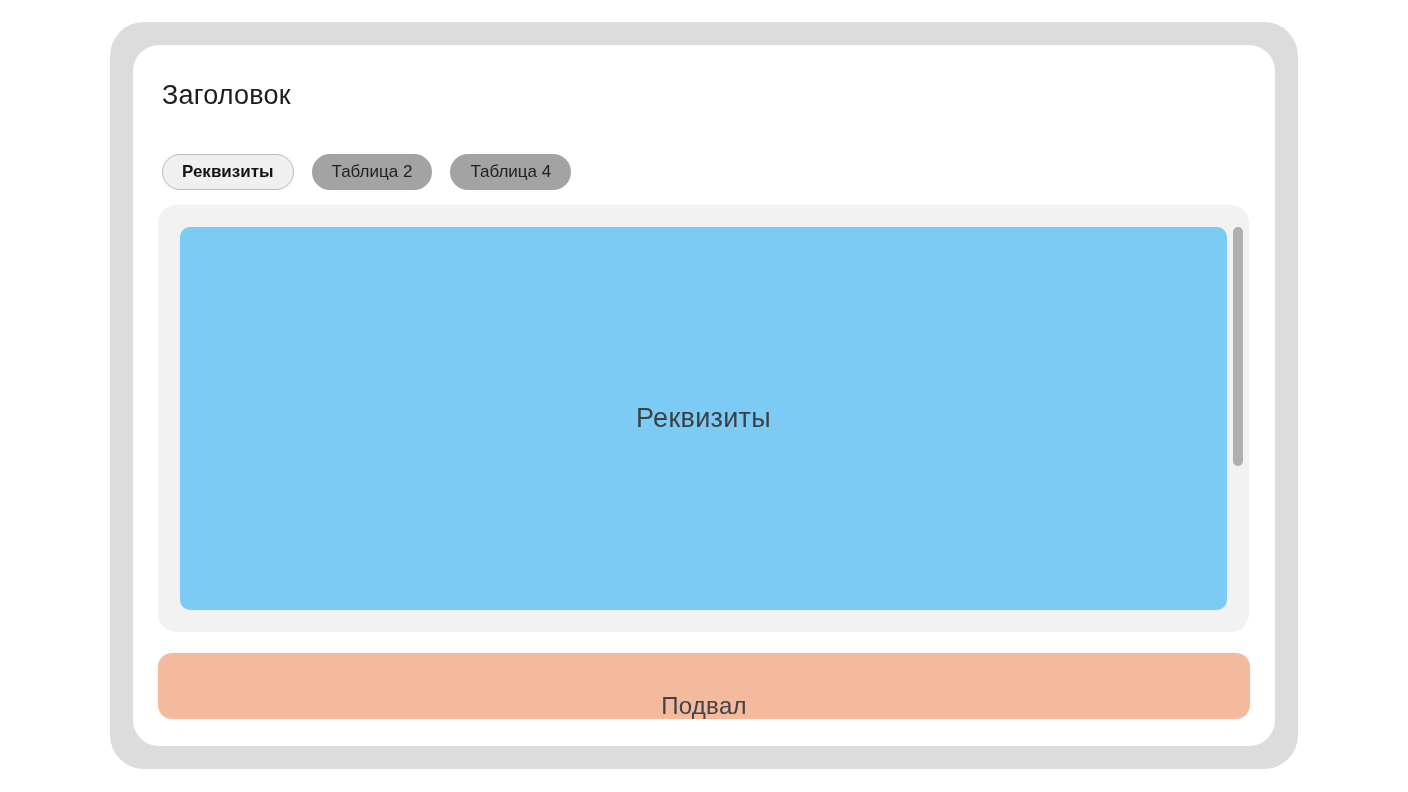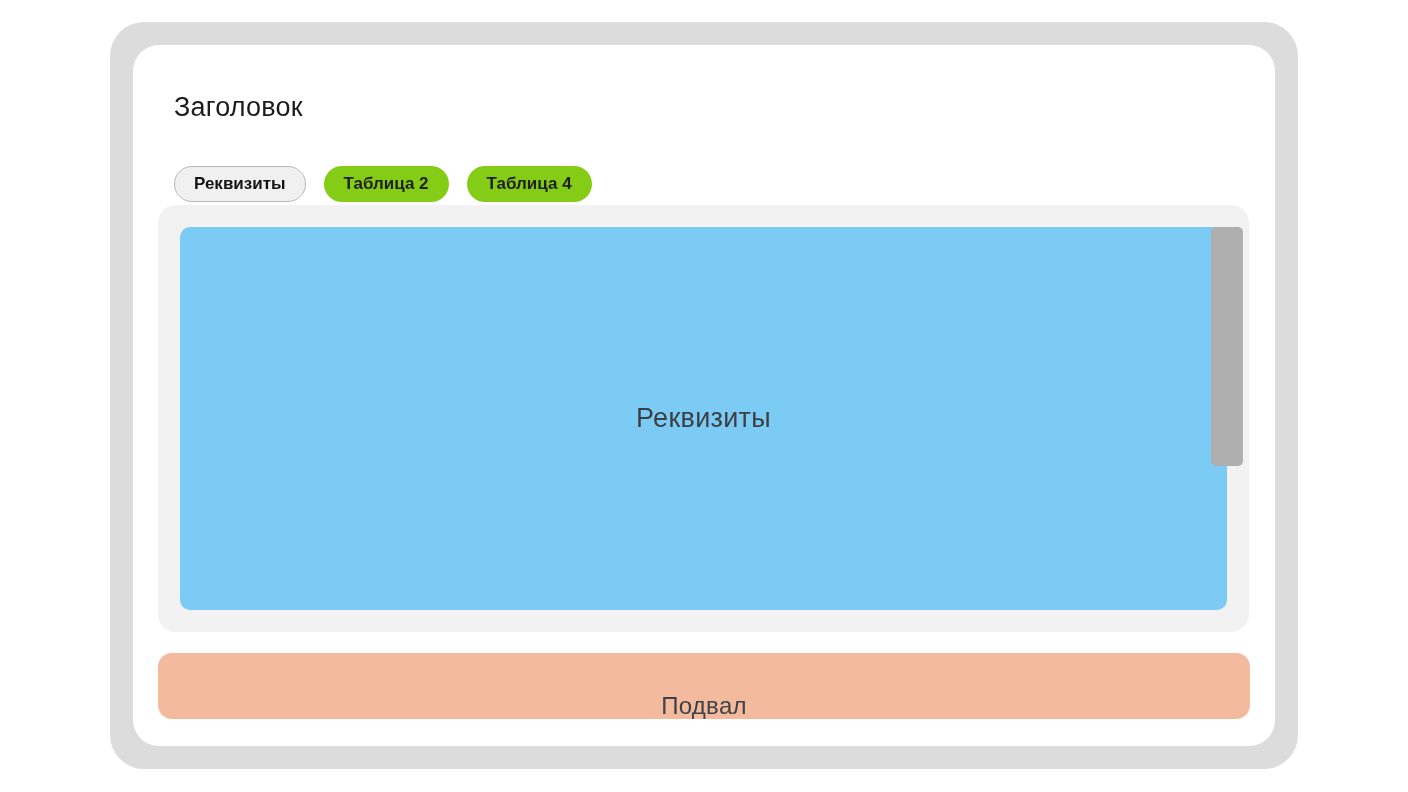--- a/index.html
+++ b/index.html
@@ -1,15 +1,15 @@
 <!DOCTYPE html>
 <html><head>
 <meta charset="utf-8">
 <style>
-  * { margin: 0; padding: 16px; box-sizing: border-box; }
+  * { margin: 0; padding: 4px; box-sizing: border-box; }
   html, body {
     width: 1408px; height: 792px;
     background: #ffffff;
     font-family: "Liberation Sans", sans-serif;
     overflow: hidden;
   }
   .device-frame {
     position: absolute;
     left: 110px; top: 22px;
     width: 1188px; height: 747px;
@@ -35,24 +35,24 @@
     left: 25px; top: 105px;
     display: flex;
     gap: 18px;
     align-items: center;
   }
   .chip {
     height: 36px;
     padding: 0 19px;
     border-radius: 18px;
     border: 1px solid transparent;
-    background: #84cc16;
+    background: #a3a3a3;
     font-family: "Liberation Sans", sans-serif;
     font-size: 17px;
-    font-weight: 700;
+    font-weight: 400;
     color: #212123;
     display: inline-flex;
     align-items: center;
     justify-content: center;
     cursor: pointer;
     white-space: nowrap;
   }
   .chip.active {
     background: #f0f0f0;
     border-color: #b9b9b9;

